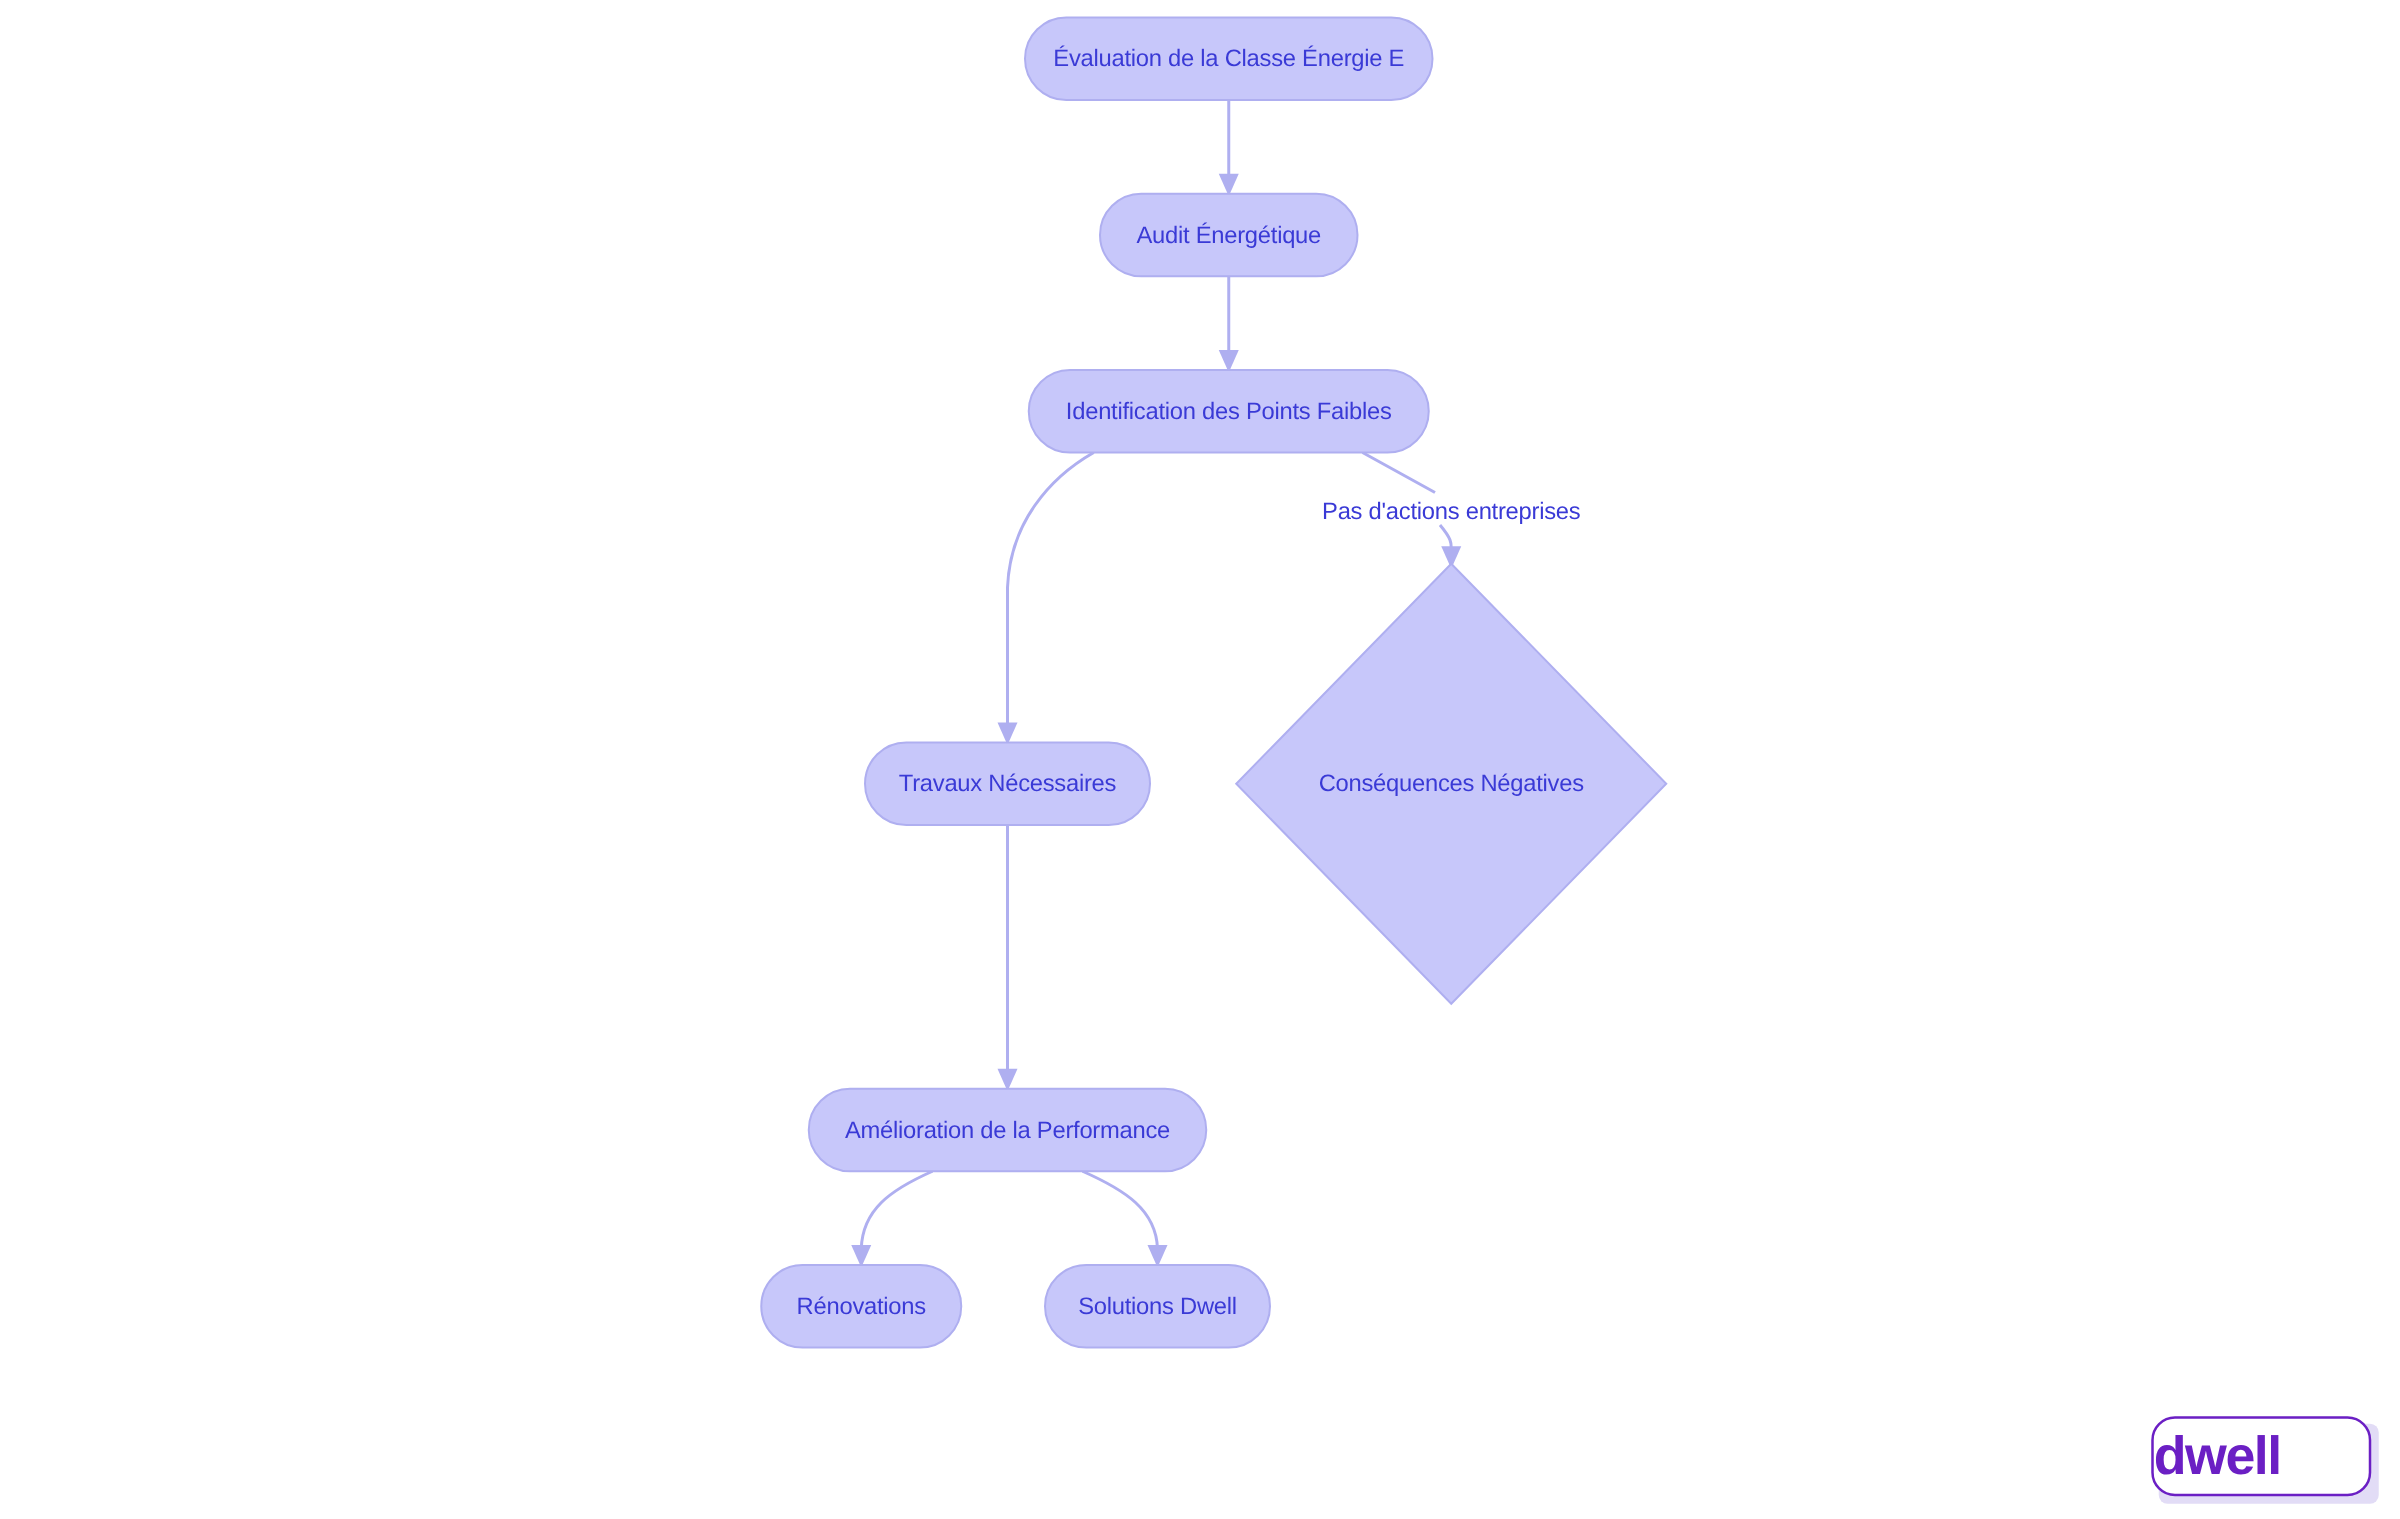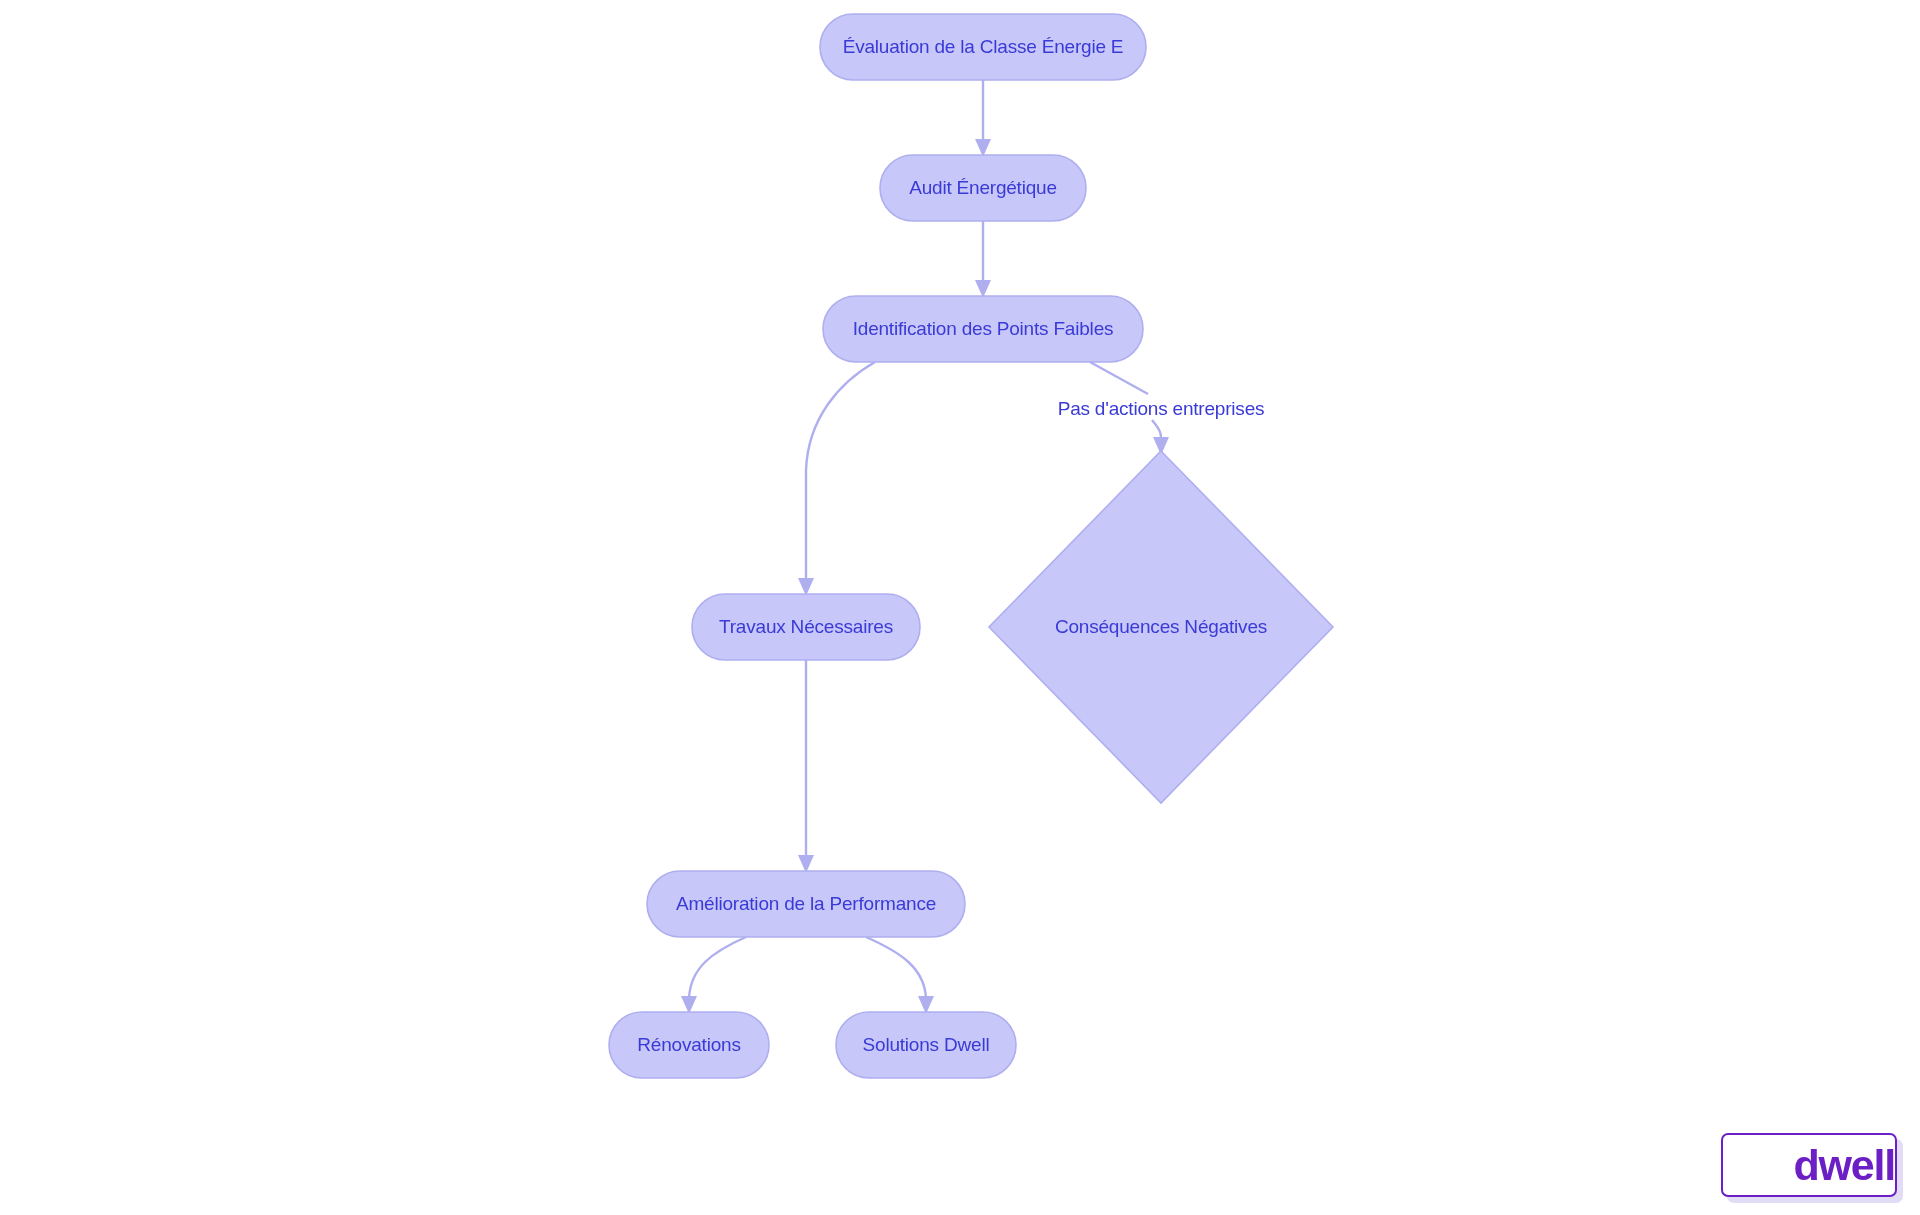--- a/index.html
+++ b/index.html
@@ -74,24 +74,24 @@
   }
   .logo-box {
     position: absolute;
     left: 0;
     top: 0;
     width: 176px;
     height: 64px;
     box-sizing: border-box;
     background: #ffffff;
     border: 2.5px solid #6B1FC4;
-    border-radius: 7px;
+    border-radius: 19px;
     display: flex;
     align-items: center;
-    justify-content: flex-end;
+    justify-content: flex-start;
   }
   .logo-text {
     color: #6B1FC4;
     font-family: "Liberation Sans", sans-serif;
     font-size: 43px;
     font-weight: bold;
     letter-spacing: -1.2px;
     line-height: 1;
   }
 </style>

